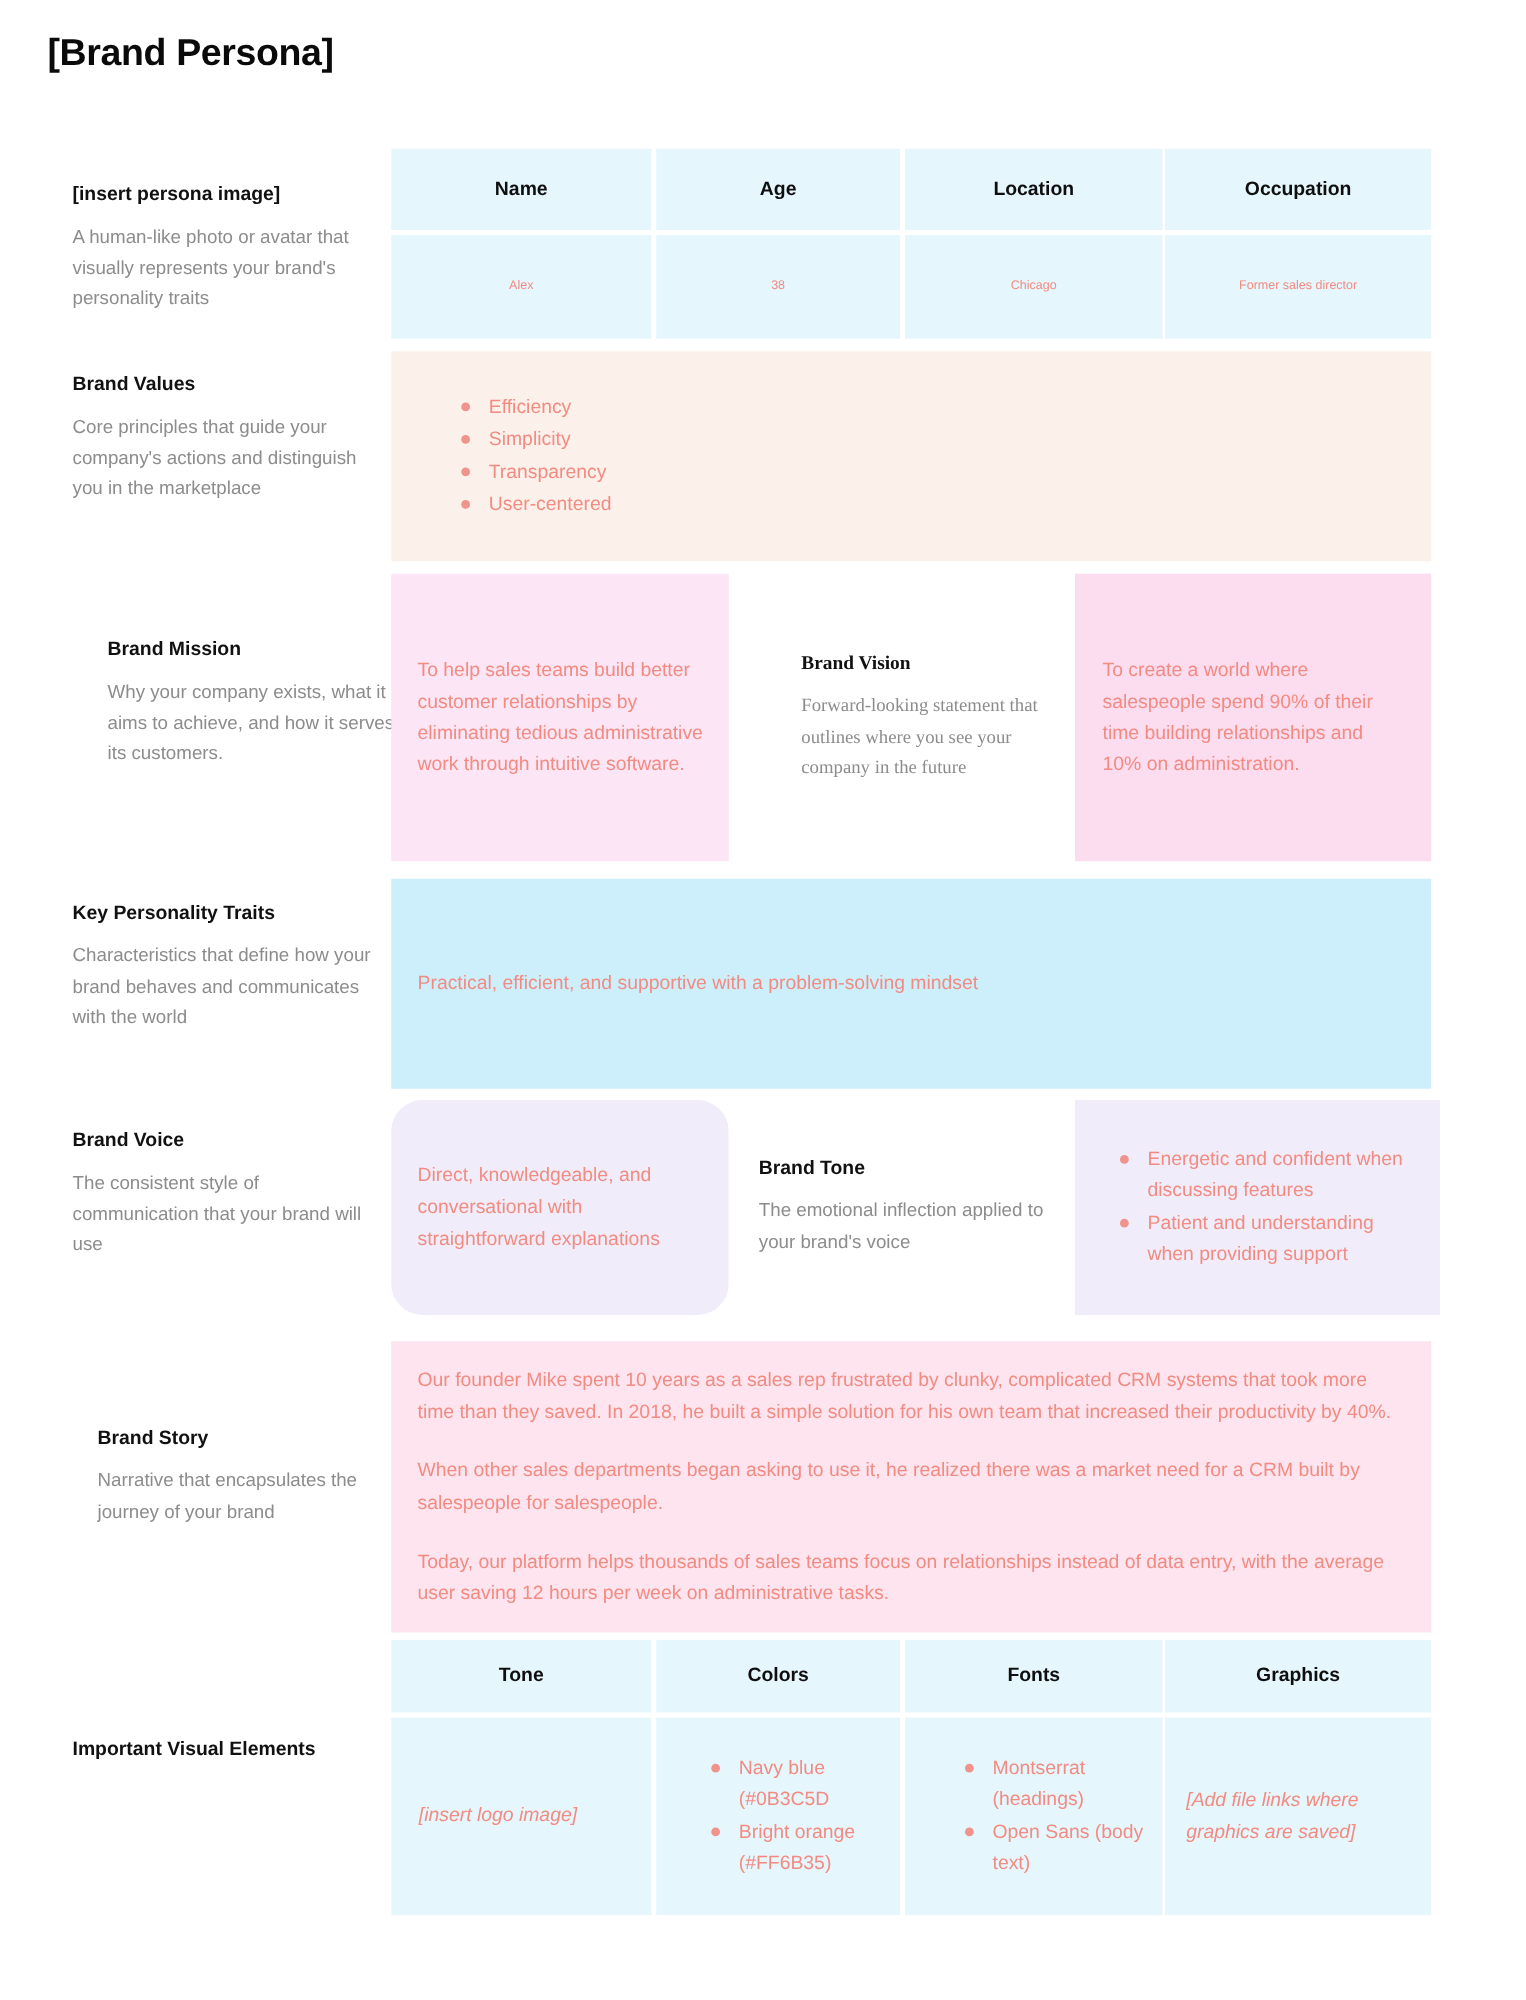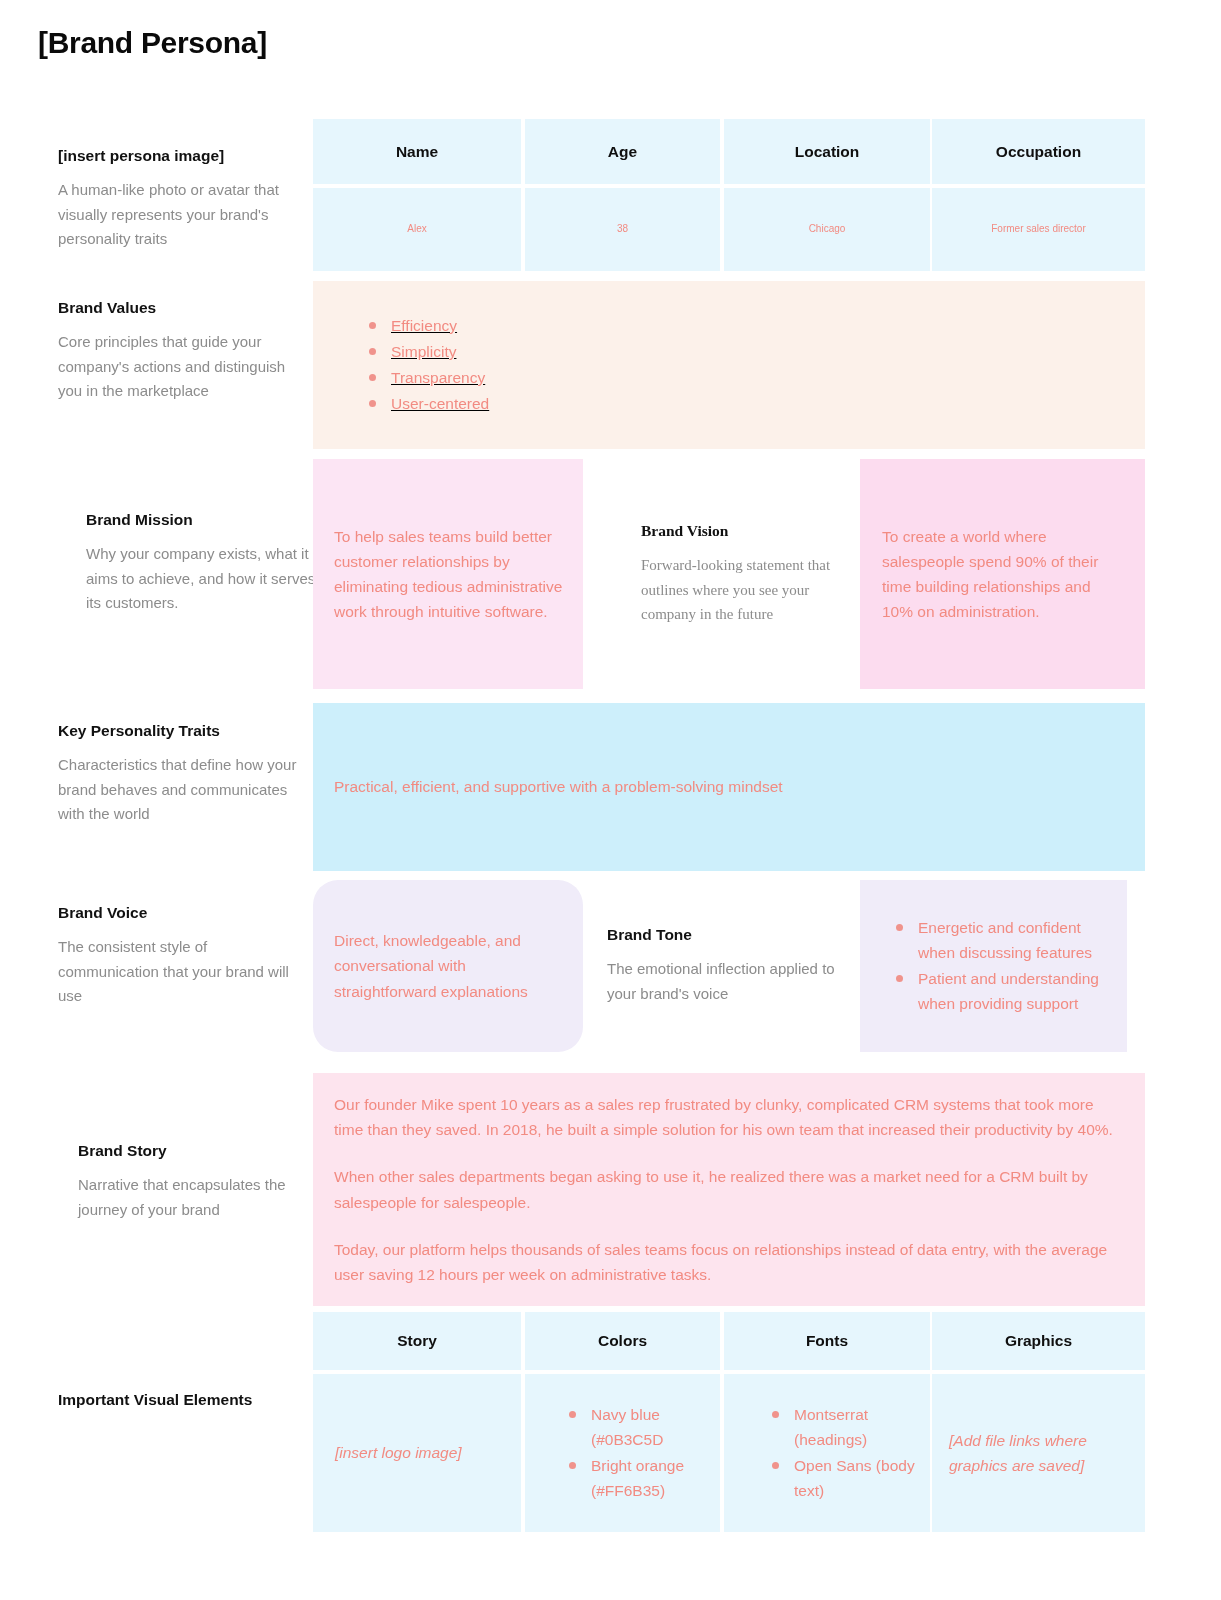--- a/index.html
+++ b/index.html
@@ -130,21 +130,21 @@
 </div>
 <div class="cell cell-center bg-blue" style="left:932px; top:188px; width:213px; height:83px;">
   <span class="val-text">Former sales director</span>
 </div>
 
 <div class="label-col" style="top:298px;">
   <div class="label-title">Brand Values</div>
   <div class="label-desc">Core principles that guide your company's actions and distinguish you in the marketplace</div>
 </div>
 
-<div class="cell bg-peach" style="left:313px; top:281px; width:832px; height:168px; padding:0 0 0 50px;text-decoration:underline;">
+<div class="cell bg-peach" style="left:313px; top:281px; width:832px; height:168px; padding:0 0 0 50px;">
   <ul class="bullets">
     <li>Efficiency</li>
     <li>Simplicity</li>
     <li>Transparency</li>
     <li>User-centered</li>
   </ul>
 </div>
 
 <div class="label-col" style="top:510px;margin-left:28px;">
   <div class="label-title">Brand Mission</div>
@@ -180,21 +180,21 @@
 
 <div class="cell bg-lav" style="left:313px; top:880px; width:270px; height:172px; padding:0 18px 0 21px;border-radius:25px;">
   <span class="body-text">Direct, knowledgeable, and conversational with straightforward explanations</span>
 </div>
 
 <div class="cell bg-white" style="left:583px; top:880px; width:277px; height:172px; padding:0 20px 0 24px;">
   <div class="label-title" style="margin-bottom:12px;">Brand Tone</div>
   <div class="label-desc" style="margin-top:0;">The emotional inflection applied to your brand's voice</div>
 </div>
 
-<div class="cell bg-lav" style="left:860px; top:880px; width:267px; height:172px; padding:0 12px 0 30px;">
+<div class="cell bg-lav" style="left:860px; top:880px; width:292px; height:172px; padding:0 12px 0 30px;">
   <ul class="bullets">
     <li>Energetic and confident when discussing features</li>
     <li>Patient and understanding when providing support</li>
   </ul>
 </div>
 
 <div class="label-col" style="top:1141px;margin-left:20px;">
   <div class="label-title">Brand Story</div>
   <div class="label-desc">Narrative that encapsulates the journey of your brand</div>
 </div>
@@ -203,21 +203,21 @@
   <p class="body-text para">Our founder Mike spent 10 years as a sales rep frustrated by clunky, complicated CRM systems that took more time than they saved. In 2018, he built a simple solution for his own team that increased their productivity by 40%.</p>
   <p class="body-text para">When other sales departments began asking to use it, he realized there was a market need for a CRM built by salespeople for salespeople.</p>
   <p class="body-text para">Today, our platform helps thousands of sales teams focus on relationships instead of data entry, with the average user saving 12 hours per week on administrative tasks.</p>
 </div>
 
 <div class="label-col" style="top:1390px;">
   <div class="label-title">Important Visual Elements</div>
 </div>
 
 <div class="cell cell-center bg-blue" style="left:313px; top:1312px; width:208px; height:58px;">
-  <span class="hdr-text">Story</span>
+  <span class="hdr-text">Tone</span>
 </div>
 <div class="cell cell-center bg-blue" style="left:525px; top:1312px; width:195px; height:58px;">
   <span class="hdr-text">Colors</span>
 </div>
 <div class="cell cell-center bg-blue" style="left:724px; top:1312px; width:206px; height:58px;">
   <span class="hdr-text">Fonts</span>
 </div>
 <div class="cell cell-center bg-blue" style="left:932px; top:1312px; width:213px; height:58px;">
   <span class="hdr-text">Graphics</span>
 </div>

